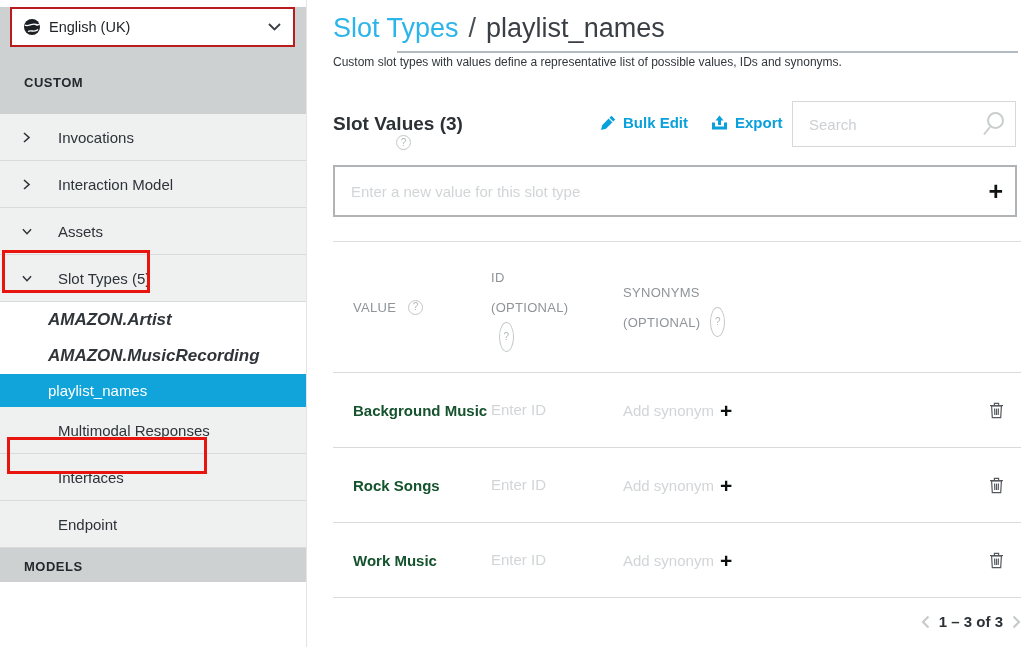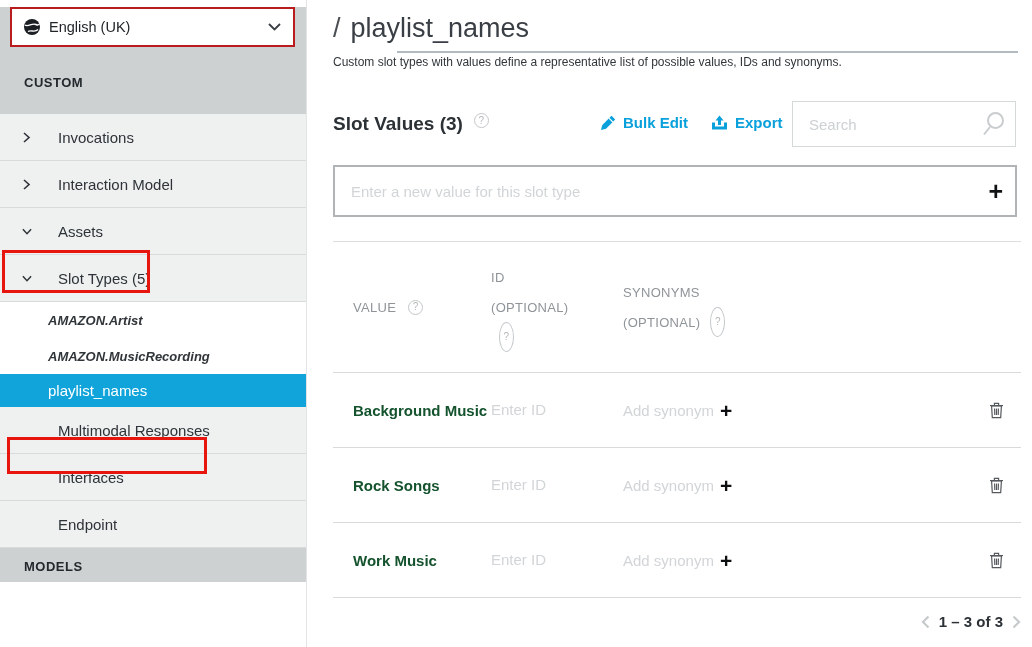--- a/index.html
+++ b/index.html
@@ -18,42 +18,42 @@
               padding:0 12px 0 11px; cursor:pointer; }
   .lang-label { font-size:14.5px; color:#22262a; margin-left:8px; flex:1; }
   .side-header { padding:28px 0 0 24px; font-size:13px; font-weight:bold;
                  color:#23282d; letter-spacing:.5px; }
   .side-item { height:47px; background:#eff0f0; border-bottom:1px solid #d9dadb;
                display:flex; align-items:center; padding-left:22px;
                font-size:15px; color:#2d3338; cursor:pointer;gap:12px; }
   .chev { width:10px; height:10px; margin-right:14px; display:flex; align-items:center; }
   .sub-list { background:#fff; }
   .sub-item { height:36px; display:flex; align-items:center; padding-left:48px;
-              font-size:13px; font-style:italic; font-weight:bold;
+              font-size:17px; font-style:italic; font-weight:bold;
               color:#30353a; cursor:pointer; background:#fff; }
   .sub-item.selected { height:33px; background:#10a4da; color:#fff;
                        font-style:normal; font-weight:normal; font-size:15px; }
   .side-footer { height:34px; background:#ced1d2; padding:11px 0 0 24px;
                  font-size:13px; font-weight:bold; color:#23282d; letter-spacing:.5px; }
   .annot { position:absolute; border:3px solid #e8140e; pointer-events:none; z-index:5; }
   #annot-slot-types { left:2px; top:250px; width:148px; height:43px; }
   #annot-playlist   { left:7px; top:437px; width:200px; height:37px; }
 
   
   .main { position:absolute; left:308px; top:0; width:724px; height:647px; background:#fff; }
   .breadcrumb { position:absolute; left:25px; top:13px; font-size:27px;
                 display:flex; align-items:baseline; gap:10px; color:#3a3f45; }
   .crumb-link { color:#2bb5e8; cursor:pointer; }
   .crumb-sep  { color:#4a4f54; }
   .title-underline { position:absolute; left:89px; top:51px; width:621px; height:2px;
                      background:#b3bac0; }
   .description { position:absolute; left:25px; top:55px; font-size:12px; color:#32373b; }
 
   .slot-values { position:absolute; left:25px; top:113px; display:flex;
-                 font-size:19px; font-weight:bold; color:#2c3136; }
+                 align-items:center; font-size:19px; font-weight:bold; color:#2c3136;flex-direction:column; }
   .help { width:15px; height:15px; border-radius:50%; border:1px solid #c3c7c9;
           color:#b4b8ba; font-size:10px; line-height:1; display:inline-flex;
           align-items:center; justify-content:center; font-weight:normal;
           font-style:normal; cursor:pointer; flex:none; }
   .slot-values .help { margin-left:11px; }
 
   .toolbar-link { position:absolute; top:114px; display:flex; align-items:center;
                   gap:7px; color:#0aa0dc; font-size:15px; font-weight:bold; cursor:pointer; }
   #bulk-edit { left:292px; }
   #export    { left:403px; }
@@ -179,20 +179,21 @@
 
   <div class="side-footer">MODELS</div>
 
   <div class="annot" id="annot-slot-types"></div>
   <div class="annot" id="annot-playlist"></div>
 </div>
 
 <div class="main">
 
   <div class="breadcrumb">
+    <span class="crumb-link">Slot Types</span>
     <span class="crumb-sep">/</span>
     <span>playlist_names</span>
   </div>
   <div class="title-underline"></div>
 
   <div class="description">Custom slot types with values define a representative list of possible values, IDs and synonyms.</div>
 
   <div class="slot-values">
     <span>Slot Values (3)</span>
     <span class="help">?</span>

